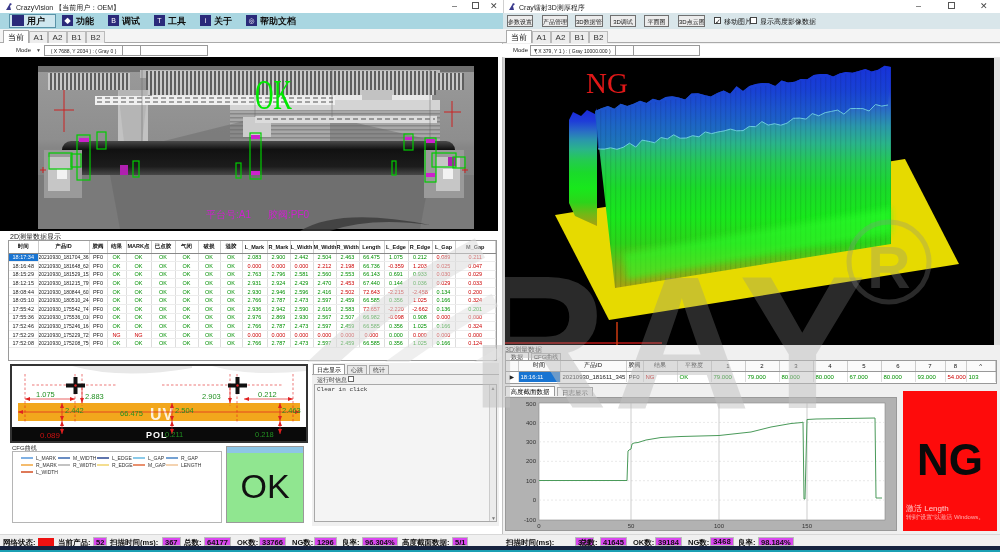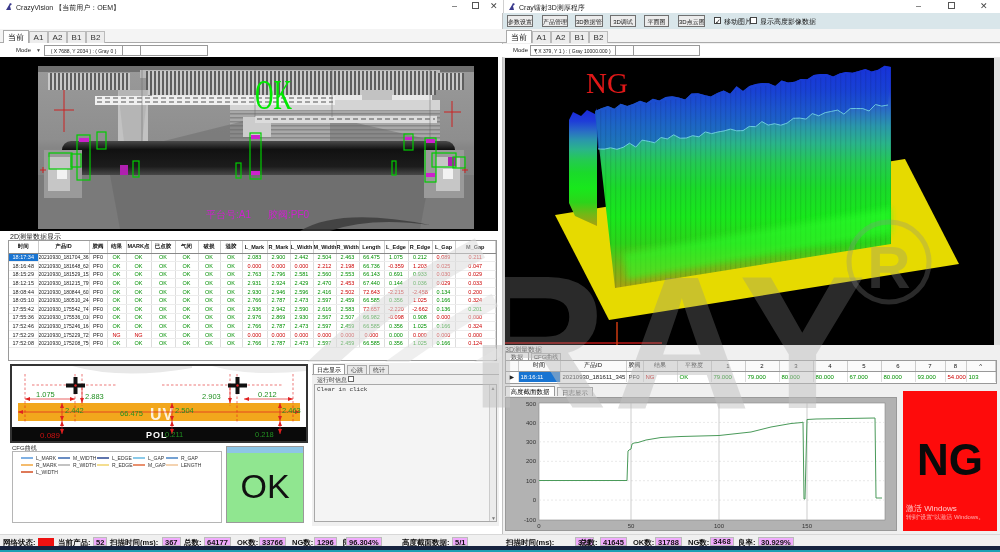--- a/index.html
+++ b/index.html
@@ -3,21 +3,21 @@
 <style>
 *{margin:0;padding:0;box-sizing:border-box;}
 body{width:1000px;height:552px;font-family:"Liberation Sans",sans-serif;background:#fff;overflow:hidden;}
 #page{position:relative;width:1000px;height:552px;background:#fff;}
 .abs{position:absolute;}
 #t2d{border-collapse:collapse;table-layout:fixed;width:487px;font-size:6px;}
 #t2d th{font-size:5.5px;font-weight:bold;color:#111;border-bottom:1px solid #888;border-right:1px solid #ccc;height:12px;padding:0;white-space:nowrap;overflow:hidden;}
 #t2d td{font-size:5.5px;text-align:center;border-right:1px solid #ddd;border-bottom:1px solid #ececec;height:8.6px;padding:0;white-space:nowrap;overflow:hidden;color:#222;}
 #t2d td:nth-child(2){font-size:5px;}
 #t2d .g{color:#009000;} #t2d .r{color:#cc0000;} #t2d .sel{background:#1874d2;color:#fff;}
-.sbox{position:absolute;top:2px;height:9px;background:#f0abfc;border:1px solid #bbb;font-size:7.5px;font-weight:bold;padding:0 2px;line-height:9px;}
+.sbox{position:absolute;top:2px;height:9px;background:#d946ef;border:1px solid #bbb;font-size:7.5px;font-weight:bold;padding:0 2px;line-height:9px;}
 .tbtn{position:absolute;top:2px;height:12px;background:#ececec;border:1px solid #707070;font-size:6px;text-align:center;line-height:12px;color:#111;white-space:nowrap;overflow:hidden;}
 #t3d{border-collapse:collapse;table-layout:fixed;width:490px;font-size:6px;}
 #t3d th{font-size:6px;font-weight:normal;color:#111;border-bottom:1px solid #999;border-right:1px solid #ccc;height:10px;padding:0;background:#fafafa;white-space:nowrap;overflow:hidden;}
 #t3d td{font-size:6px;text-align:left;border-right:1px solid #ddd;height:11px;padding:0 2px;white-space:nowrap;overflow:hidden;color:#222;}
 #t3d .g{color:#009000;} #t3d .r{color:#cc0000;} #t3d .sel{background:#1874d2;color:#fff;}
 </style></head>
 <body>
 <div id="page">
 
 <div class="abs" id="lwin" style="left:0;top:0;width:503px;height:547px;background:#fff;border-right:1px solid #c0c0c0;">
@@ -25,20 +25,35 @@
  <div class="abs" style="left:0;top:0;width:503px;height:13px;background:#fff;">
   <svg class="abs" style="left:5px;top:2px;" width="9" height="9" viewBox="0 0 9 9">
           <path d="M1 8 L4 3 L5 1 L7 2 L5 4 L6 8 Z" fill="#3a3a8c"></path>
         </svg>
   <div class="abs" style="left:16px;top:3px;font-size:7px;color:#222;">CrazyVision 【当前用户：OEM】</div>
   <div class="abs" style="left:452px;top:1px;font-size:9px;color:#444;">–</div>
   <div class="abs" style="left:472px;top:2px;width:7px;height:7px;border:1px solid #555;"></div>
   <div class="abs" style="left:490px;top:1px;font-size:9px;color:#444;">✕</div>
  </div>
 
+ <div class="abs" style="left:0;top:13px;width:503px;height:16px;background:#a9d6e1;">
+  <div class="abs" style="left:9px;top:1px;width:47px;height:14px;background:#cfe7ef;border:1px solid #5a93a8;"></div>
+  <div class="abs" style="left:12px;top:2px;width:12px;height:11px;background:#2a2a7a;"></div>
+        <div class="abs" style="left:27px;top:2px;font-size:9px;font-weight:bold;color:#111;">用户</div>
+  <div class="abs" style="left:62px;top:2px;width:11px;height:11px;background:#2a2a7a;color:#fff;font-size:8px;text-align:center;line-height:11px;">◆</div>
+        <div class="abs" style="left:76px;top:2px;font-size:9px;font-weight:bold;color:#111;">功能</div>
+  <div class="abs" style="left:108px;top:2px;width:11px;height:11px;background:#2a2a7a;color:#fff;font-size:7px;text-align:center;line-height:11px;">B</div>
+        <div class="abs" style="left:122px;top:2px;font-size:9px;font-weight:bold;color:#111;">调试</div>
+  <div class="abs" style="left:154px;top:2px;width:11px;height:11px;background:#2a2a7a;color:#fff;font-size:7px;text-align:center;line-height:11px;">T</div>
+        <div class="abs" style="left:168px;top:2px;font-size:9px;font-weight:bold;color:#111;">工具</div>
+  <div class="abs" style="left:200px;top:2px;width:11px;height:11px;background:#2a2a7a;color:#fff;font-size:7px;text-align:center;line-height:11px;">i</div>
+        <div class="abs" style="left:214px;top:2px;font-size:9px;font-weight:bold;color:#111;">关于</div>
+  <div class="abs" style="left:246px;top:2px;width:11px;height:11px;background:#2a2a7a;color:#fff;font-size:7px;text-align:center;line-height:11px;">◎</div>
+        <div class="abs" style="left:260px;top:2px;font-size:9px;font-weight:bold;color:#111;">帮助文档</div>
+ </div>
 
  <div class="abs" style="left:0;top:29px;width:503px;height:14px;background:#f4f4f4;border-bottom:1px solid #aaa;">
   <div class="abs" style="left:3px;top:1px;width:26px;height:13px;background:#fff;border:1px solid #aaa;border-bottom:none;font-size:8px;text-align:center;line-height:13px;color:#111;">当前</div>
   <div class="abs" style="left:29px;top:2px;width:19px;height:12px;border:1px solid #bbb;border-bottom:none;font-size:8px;text-align:center;line-height:12px;color:#333;background:#ededed;">A1</div>
   <div class="abs" style="left:48px;top:2px;width:19px;height:12px;border:1px solid #bbb;border-bottom:none;font-size:8px;text-align:center;line-height:12px;color:#333;background:#ededed;">A2</div>
   <div class="abs" style="left:67px;top:2px;width:19px;height:12px;border:1px solid #bbb;border-bottom:none;font-size:8px;text-align:center;line-height:12px;color:#333;background:#ededed;">B1</div>
   <div class="abs" style="left:86px;top:2px;width:19px;height:12px;border:1px solid #bbb;border-bottom:none;font-size:8px;text-align:center;line-height:12px;color:#333;background:#ededed;">B2</div>
  </div>
 
  <div class="abs" style="left:0;top:44px;width:503px;height:13px;background:#fff;">
@@ -559,21 +574,21 @@
         <span class="sbox" style="left:93px;">52</span>
   <span style="position:absolute;left:110px;top:3px;">扫描时间(ms):</span>
         <span class="sbox" style="left:162px;">367</span>
   <span style="position:absolute;left:184px;top:3px;">总数:</span>
         <span class="sbox" style="left:204px;">64177</span>
   <span style="position:absolute;left:237px;top:3px;">OK数:</span>
         <span class="sbox" style="left:259px;">33766</span>
   <span style="position:absolute;left:292px;top:3px;">NG数:</span>
         <span class="sbox" style="left:314px;">1296</span>
   <span style="position:absolute;left:342px;top:3px;">良率:</span>
-        <span class="sbox" style="left:346px;text-align:right;">96.304%</span>
+        <span class="sbox" style="left:362px;text-align:right;">96.304%</span>
   <span style="position:absolute;left:402px;top:3px;">高度截面数据:</span>
         <span class="sbox" style="left:452px;">5/1</span>
  </div>
 </div>
 
 <div class="abs" id="rwin" style="left:503px;top:0;width:497px;height:547px;background:#f0f0f0;">
 
  <div class="abs" style="left:0;top:0;width:497px;height:13px;background:#fff;border-left:1px solid #d0d0d0;">
   <svg class="abs" style="left:4px;top:2px;" width="9" height="9" viewBox="0 0 9 9">
           <path d="M1 8 L4 3 L5 1 L7 2 L5 4 L6 8 Z" fill="#3a3a8c"></path>
@@ -739,35 +754,35 @@
             <text x="125" y="130">50</text>
             <text x="213" y="130">100</text>
             <text x="301" y="130">150</text>
    </g>
    <polyline fill="none" stroke="#4a9a5a" stroke-width="1" points="33,82.5 121,82.5 122,53 123,52 125,51 126,46 128,45 132,44.5 140,42 155,39.5 175,38.5 213,37.5 245,34 265,29 285,25.5 296,24.5 297,24 298,101 299,101 301,21.5 310,21 340,20.5 369,20 370,100 376,100"></polyline>
   </svg>
  </div>
 
  <div class="abs" style="left:400px;top:391px;width:94px;height:140px;background:#fe0b0b;">
   <div class="abs" style="left:0;top:44px;width:94px;text-align:center;font-size:44px;font-weight:bold;color:#0a0a0a;">NG</div>
-  <div class="abs" style="left:3px;top:112px;font-size:8px;color:rgba(255,255,255,0.8);">激活 Windows</div>
+  <div class="abs" style="left:3px;top:112px;font-size:8px;color:rgba(255,255,255,0.8);">激活 Length</div>
   <div class="abs" style="left:3px;top:122px;font-size:6px;color:rgba(255,255,255,0.65);">转到"设置"以激活 Windows。</div>
  </div>
 
  <div class="abs" id="rstatus" style="left:0;top:534px;width:497px;height:13px;background:#f0f0f0;border-top:1px solid #d8d8d8;font-size:7.5px;color:#111;font-weight:bold;">
   <span style="position:absolute;left:3px;top:3px;">扫描时间(ms):</span>
         <span class="sbox" style="left:72px;">379</span>
   <span style="position:absolute;left:77px;top:3px;">总数:</span>
         <span class="sbox" style="left:97px;">41645</span>
   <span style="position:absolute;left:130px;top:3px;">OK数:</span>
-        <span class="sbox" style="left:152px;">31788</span>
+        <span class="sbox" style="left:152px;">39184</span>
   <span style="position:absolute;left:185px;top:3px;">NG数:</span>
         <span class="sbox" style="left:207px;font-family:Liberation Mono, monospace;">3468</span>
   <span style="position:absolute;left:235px;top:3px;">良率:</span>
-        <span class="sbox" style="left:255px;">30.929%</span>
+        <span class="sbox" style="left:255px;">98.184%</span>
  </div>
 </div>
 
 <svg class="abs" style="left:0;top:0;pointer-events:none;" width="1000" height="552">
  <defs>
   <clipPath id="cp3d">
           <rect x="505" y="57" width="495" height="288"></rect>
         </clipPath>
   <clipPath id="cplow">
           <rect x="380" y="345" width="620" height="70"></rect>

